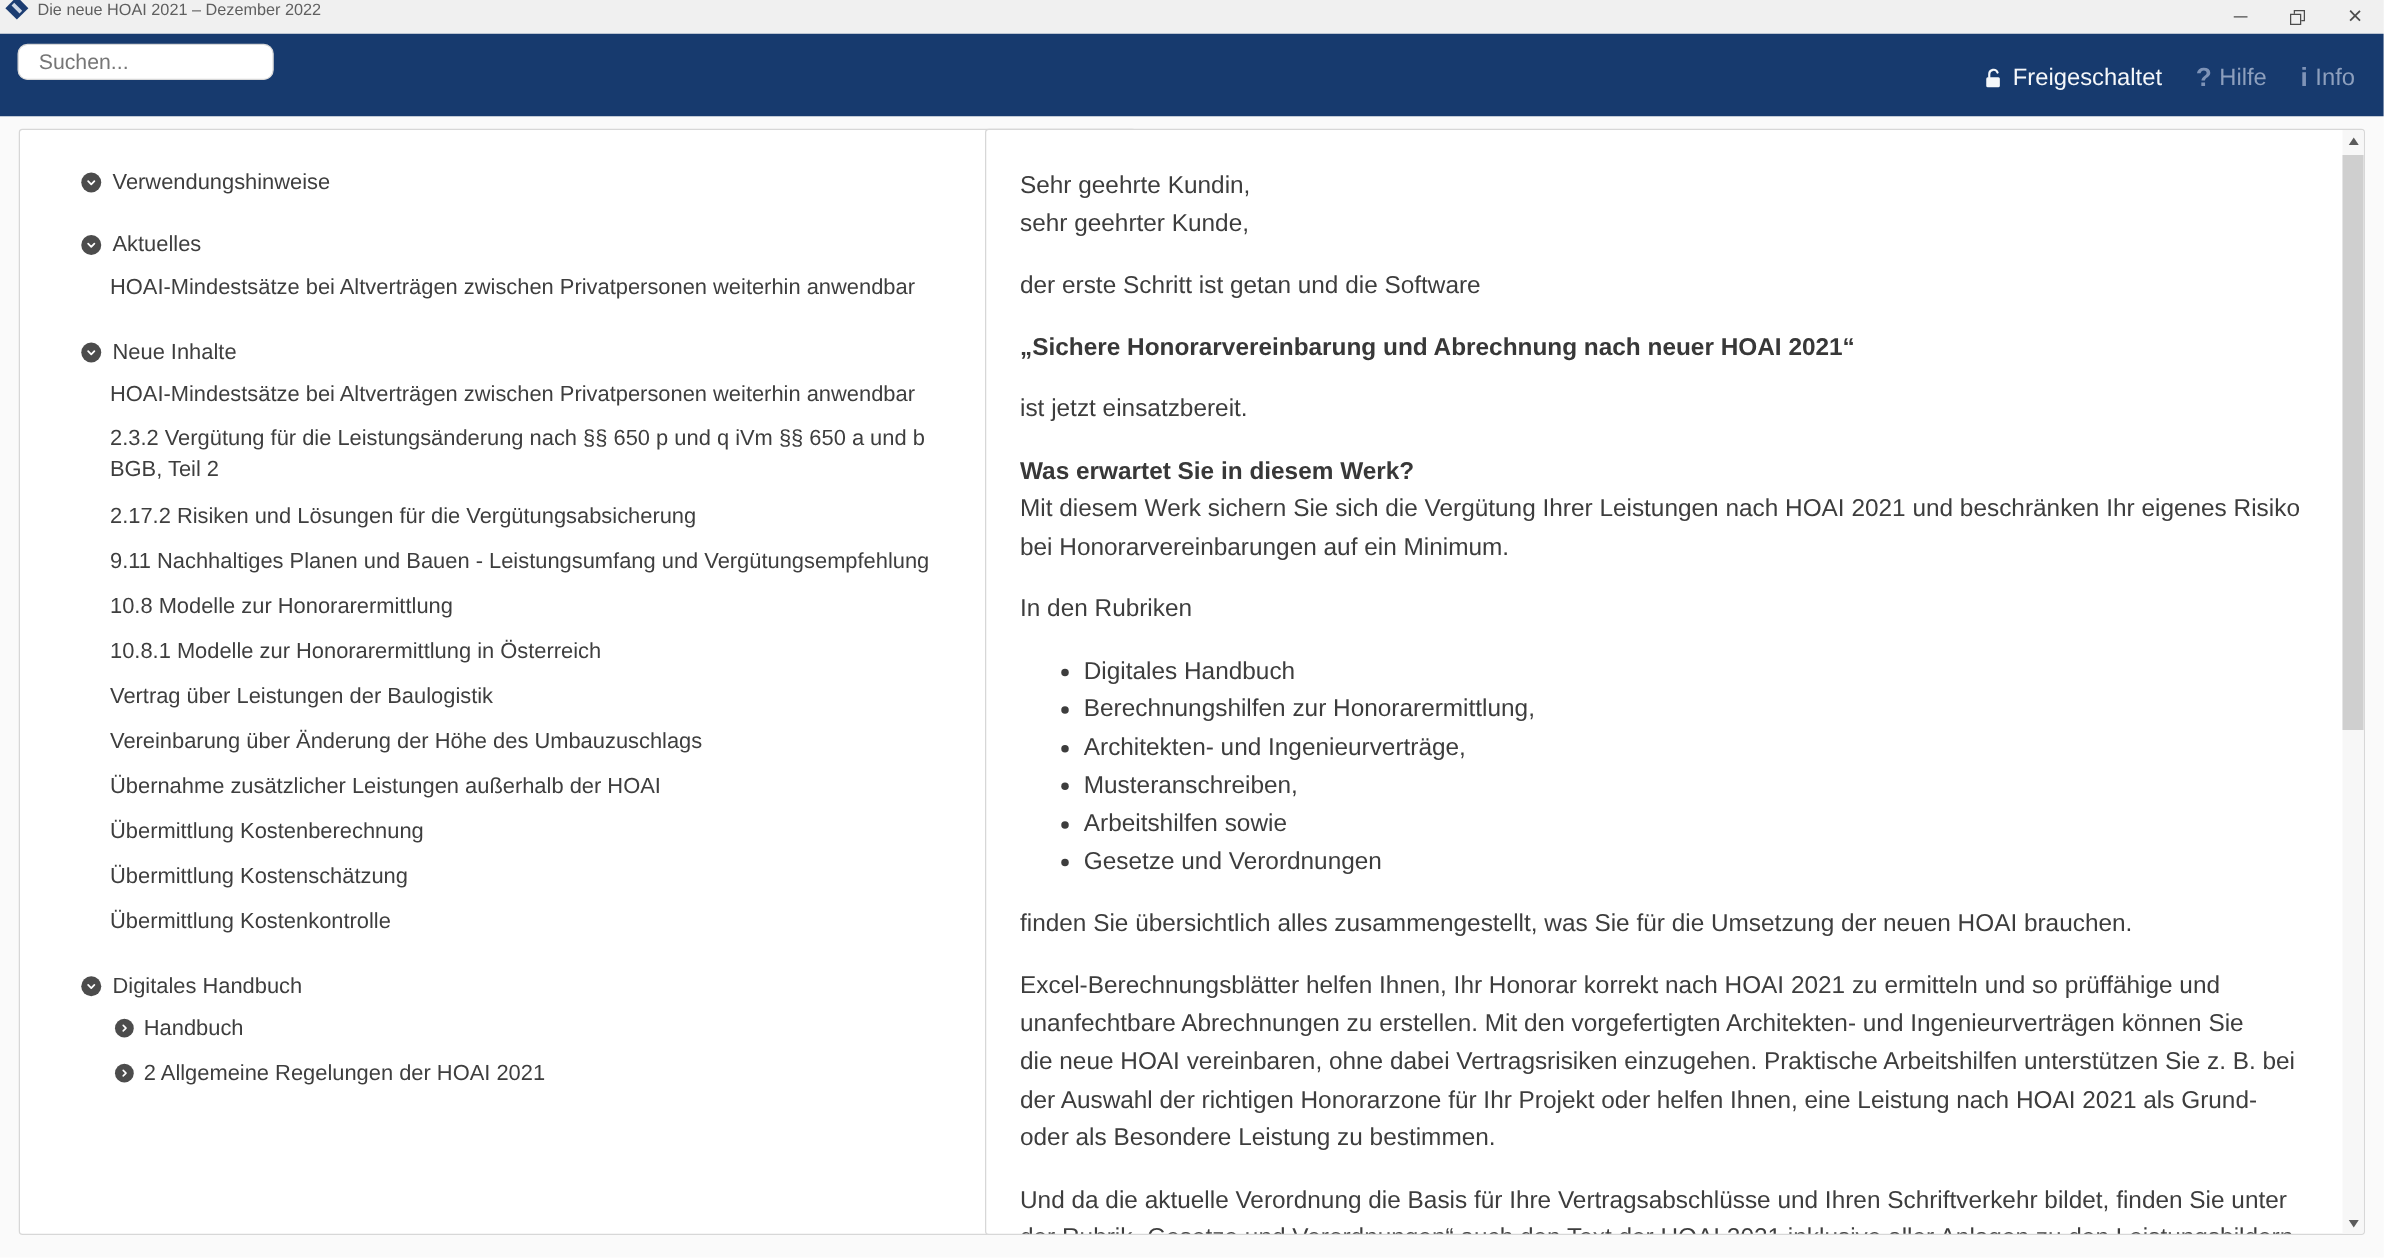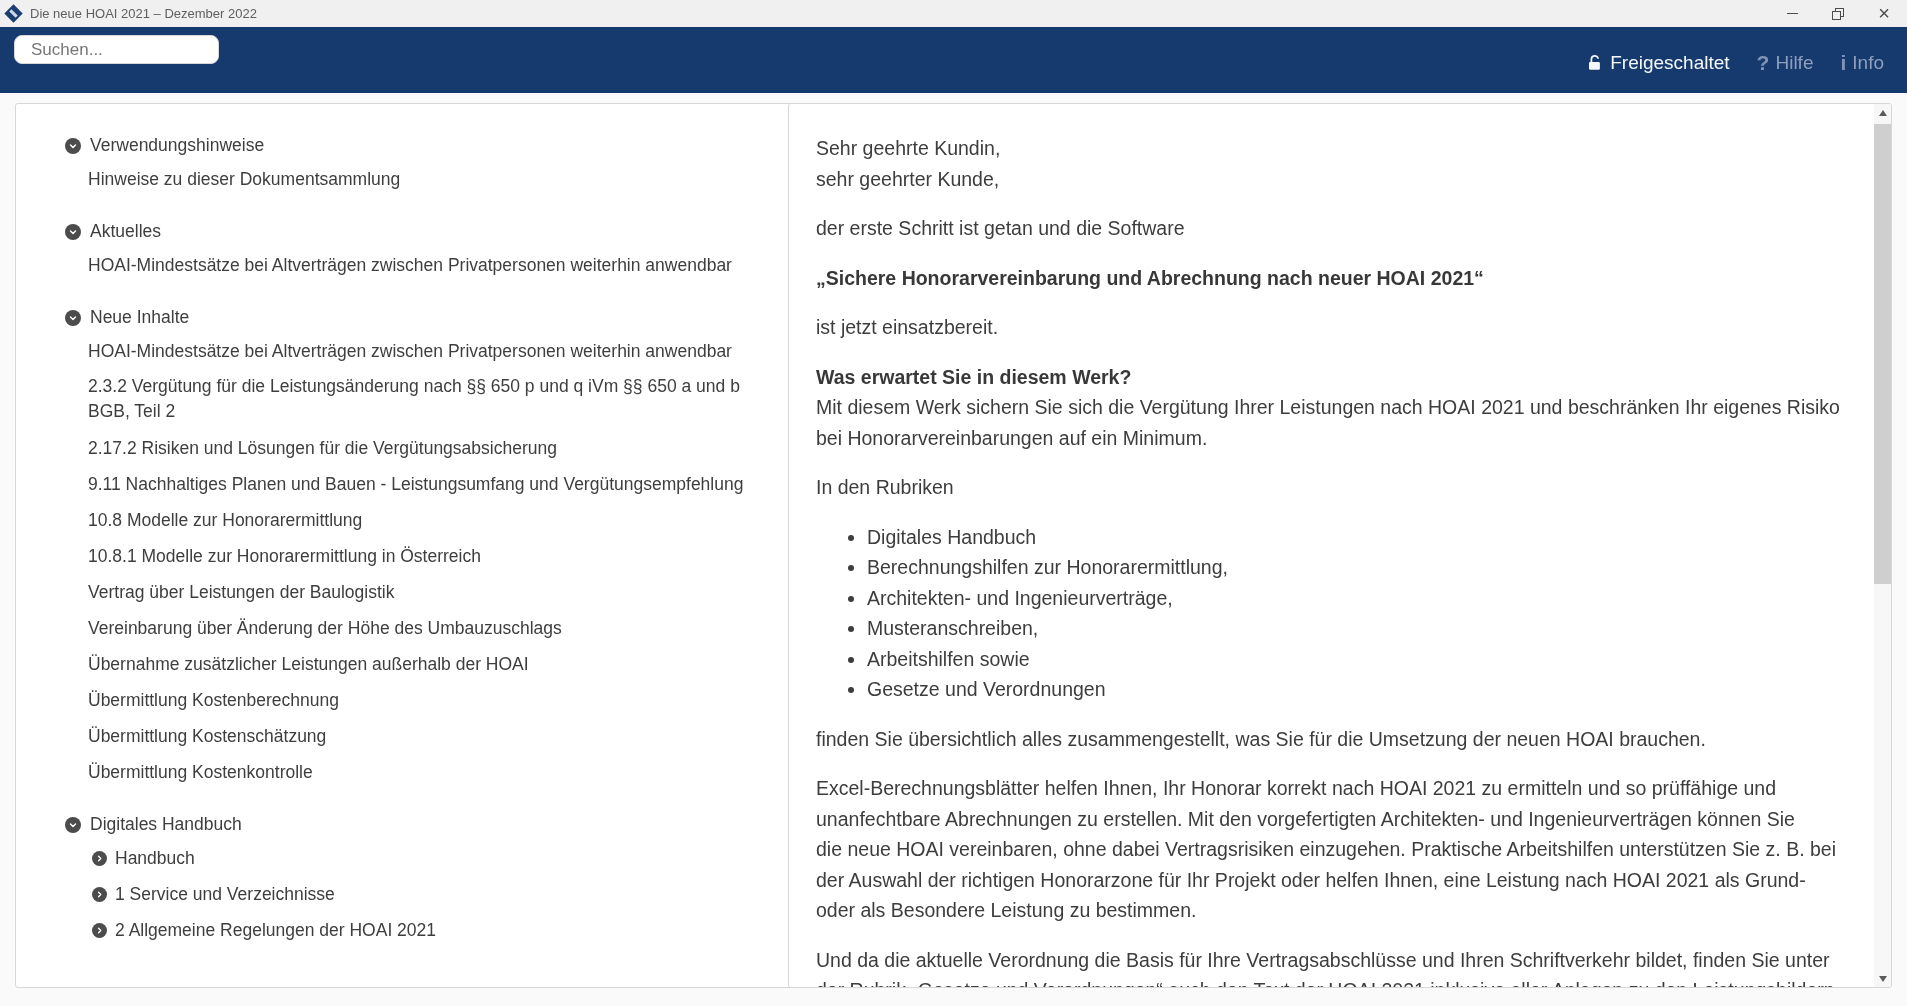--- a/index.html
+++ b/index.html
@@ -5,21 +5,21 @@
   * { margin:0; padding:0; box-sizing:border-box; }
   html,body { width:1907px; height:1006px; overflow:hidden; }
   body {
     font-family:"Liberation Sans","DejaVu Sans",sans-serif;
     background:#fafafa; position:relative;
   }
 
   
   .titlebar {
     position:absolute; left:0; top:0; width:1907px; height:27px;
-    background:#f0f0f0; display:flex; align-items:center;
+    background:#f0f0f0; display:flex; 
   }
   .app-icon {
     width:13px; height:13px; margin-left:7px; background:#1c3d72;
     transform:rotate(45deg); position:relative; flex:0 0 auto;
   }
   .app-icon::after {
     content:""; position:absolute; left:2px; top:5px; width:9px; height:3px; background:#cfd8e6;
   }
   .win-title { font-size:13px; color:#5f5f5f; margin-left:10px; white-space:nowrap; }
   .win-controls { margin-left:auto; display:flex; height:27px; }
@@ -144,23 +144,20 @@
 <div class="panel sidebar">
   <div class="tree" id="tree">
       <div class="trow section">
         <span class="circ c16">
           <svg width="10" height="10" viewBox="0 0 24 24">
             <path d="M6 9.5l6 6 6-6" fill="none" stroke="#fff" stroke-width="3.4" stroke-linecap="round" stroke-linejoin="round"></path>
           </svg>
         </span>
         <span class="tlabel">Verwendungshinweise</span>
       </div>
-      <div class="trow leaf">
-        <span class="tlabel">Hinweise zu dieser Dokumentsammlung</span>
-      </div>
       <div class="trow section">
         <span class="circ c16">
           <svg width="10" height="10" viewBox="0 0 24 24">
             <path d="M6 9.5l6 6 6-6" fill="none" stroke="#fff" stroke-width="3.4" stroke-linecap="round" stroke-linejoin="round"></path>
           </svg>
         </span>
         <span class="tlabel">Aktuelles</span>
       </div>
       <div class="trow leaf">
         <span class="tlabel">HOAI-Mindestsätze bei Altverträgen zwischen Privatpersonen weiterhin anwendbar</span>
@@ -218,28 +215,20 @@
         </span>
         <span class="tlabel">Digitales Handbuch</span>
       </div>
       <div class="trow child">
         <span class="circ c15">
           <svg width="9" height="9" viewBox="0 0 24 24">
             <path d="M9.5 6l6 6-6 6" fill="none" stroke="#fff" stroke-width="3.4" stroke-linecap="round" stroke-linejoin="round"></path>
           </svg>
         </span>
         <span class="tlabel">Handbuch</span>
-      </div>
-      <div class="trow child">
-        <span class="circ c15">
-          <svg width="9" height="9" viewBox="0 0 24 24">
-            <path d="M9.5 6l6 6-6 6" fill="none" stroke="#fff" stroke-width="3.4" stroke-linecap="round" stroke-linejoin="round"></path>
-          </svg>
-        </span>
-        <span class="tlabel">1 Service und Verzeichnisse</span>
       </div>
       <div class="trow child">
         <span class="circ c15">
           <svg width="9" height="9" viewBox="0 0 24 24">
             <path d="M9.5 6l6 6-6 6" fill="none" stroke="#fff" stroke-width="3.4" stroke-linecap="round" stroke-linejoin="round"></path>
           </svg>
         </span>
         <span class="tlabel">2 Allgemeine Regelungen der HOAI 2021</span>
       </div>
     </div>

